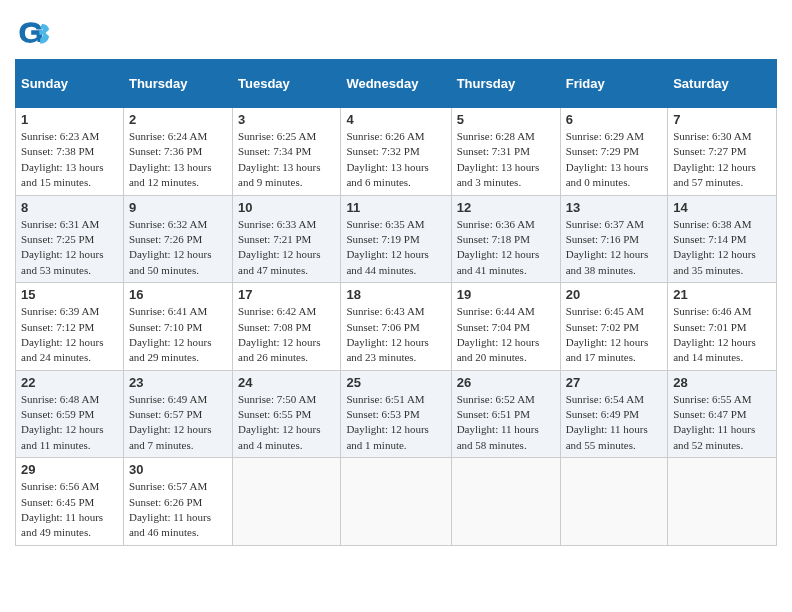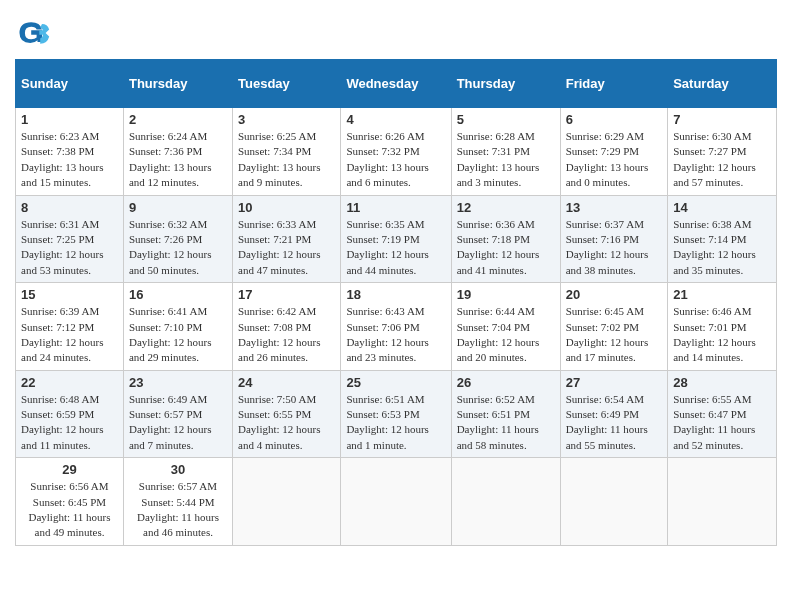--- a/index.html
+++ b/index.html
@@ -97,21 +97,20 @@
       font-size: 11px;
       line-height: 1.4;
       color: #333;
       font-family: Liberation Serif, serif;
     }
     .empty-cell {
       background: #f9f9f9 !important;
     }
     .last-row td {
       min-height: 65px;
-      text-align: center;
     }
   </style>
 </head>
 <body>
 
 <div class="page">
   <div class="header">
     <div class="logo">
       <svg class="logo-icon" viewBox="0 0 40 40">
         <rect x="0" y="0" width="40" height="40" fill="white"></rect>
@@ -262,21 +261,21 @@
             <div class="day-info"><span>Sunrise: 6:55 AM</span><br><span>Sunset: 6:47 PM</span><br><span>Daylight: 11 hours </span><span>and 52 minutes.</span></div>
           </td>
         </tr>
         <tr class="last-row">
           <td>
             <span class="day-num">29</span>
             <div class="day-info"><span>Sunrise: 6:56 AM</span><br><span>Sunset: 6:45 PM</span><br><span>Daylight: 11 hours </span><span>and 49 minutes.</span></div>
           </td>
           <td>
             <span class="day-num">30</span>
-            <div class="day-info"><span>Sunrise: 6:57 AM</span><br><span>Sunset: 5:44 PM</span><br><span>Daylight: 11 hours </span><span>and 46 minutes.</span></div>
+            <div class="day-info"><span>Sunrise: 6:57 AM</span><br><span>Sunset: 6:26 PM</span><br><span>Daylight: 11 hours </span><span>and 46 minutes.</span></div>
           </td>
           <td class="empty-cell"></td>
           <td class="empty-cell"></td>
           <td class="empty-cell"></td>
           <td class="empty-cell"></td>
           <td class="empty-cell"></td>
         </tr>
       </tbody>
   </table>
 </div>

